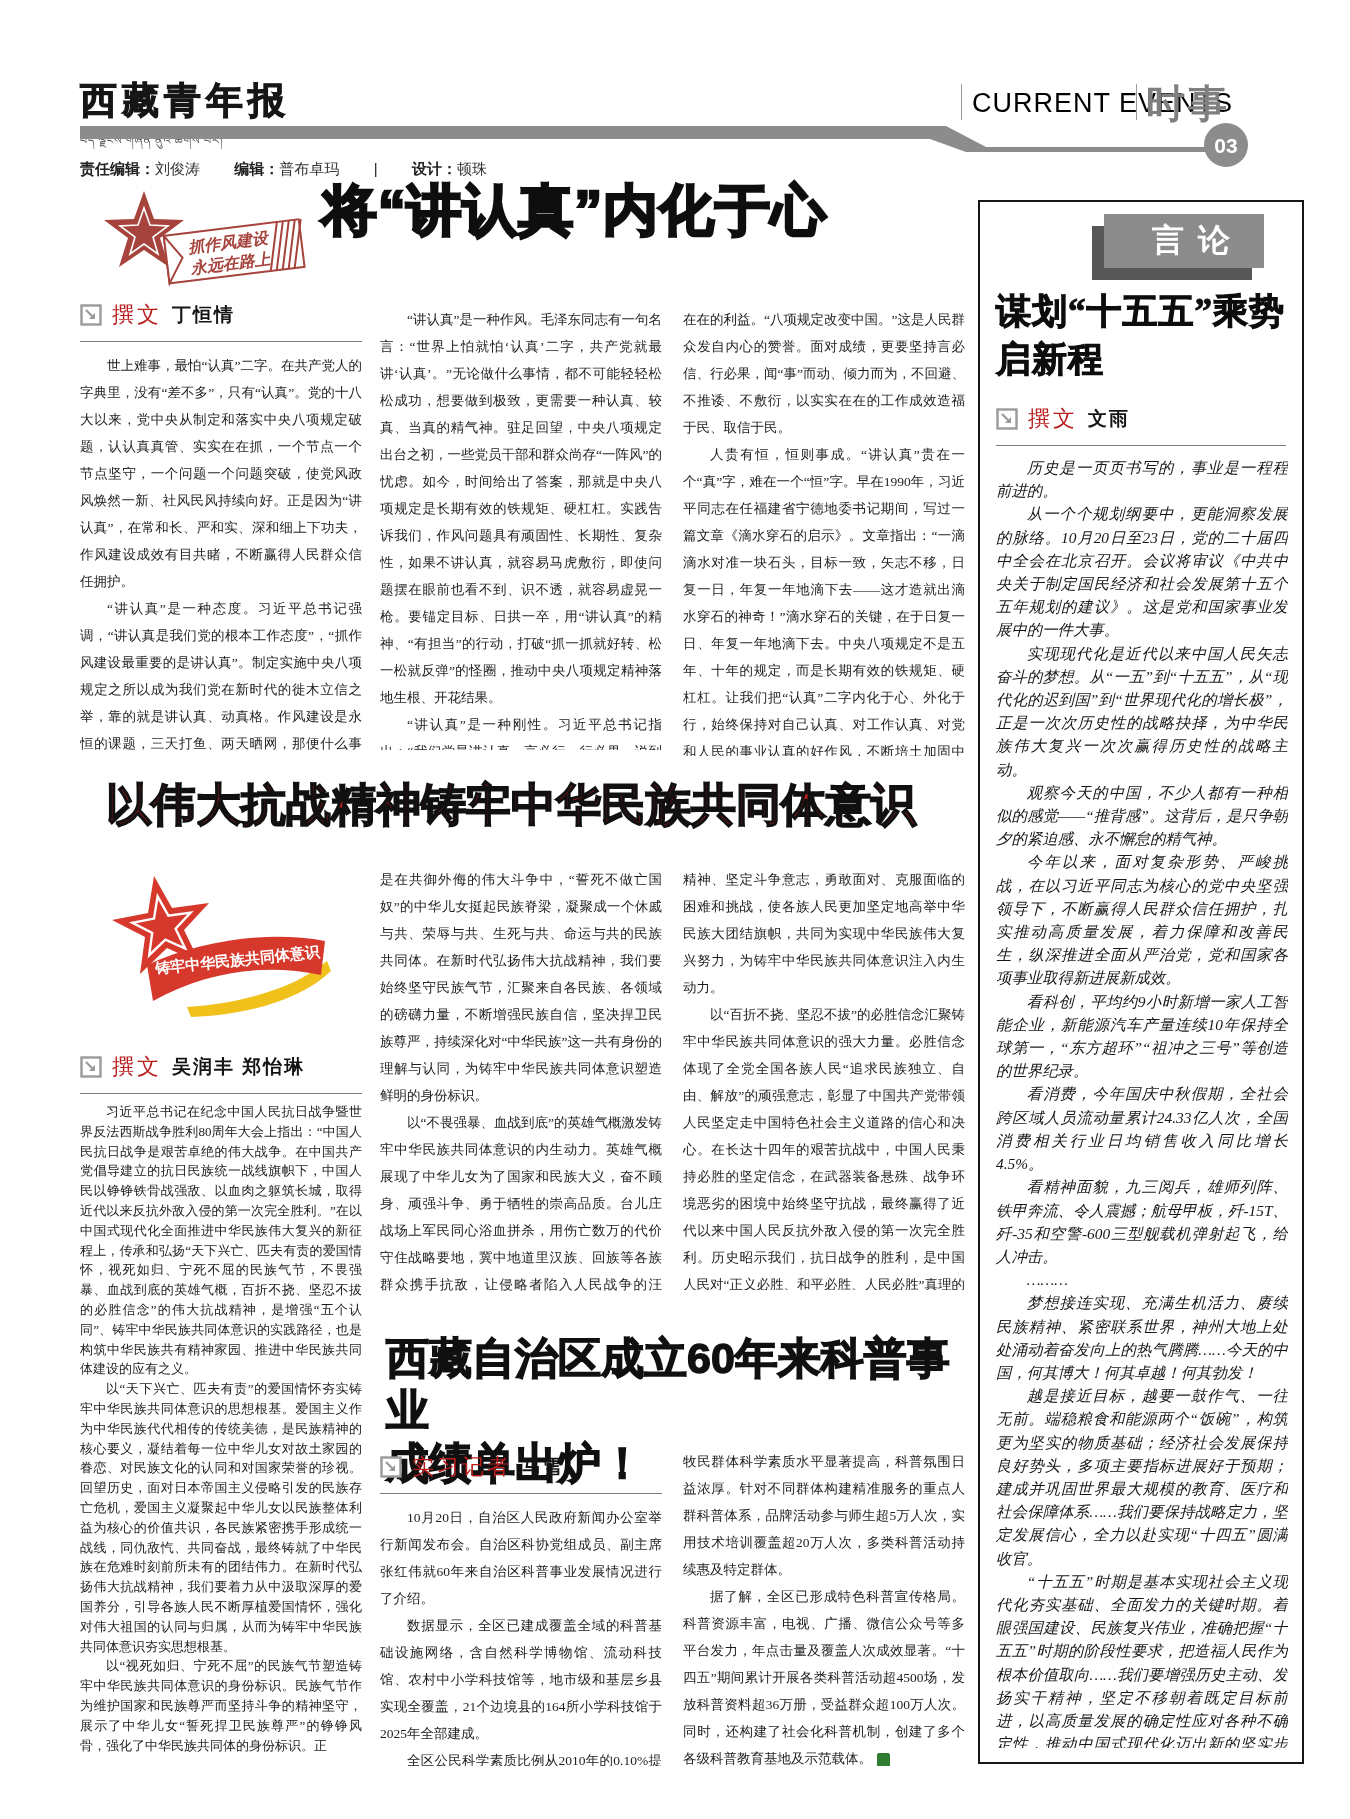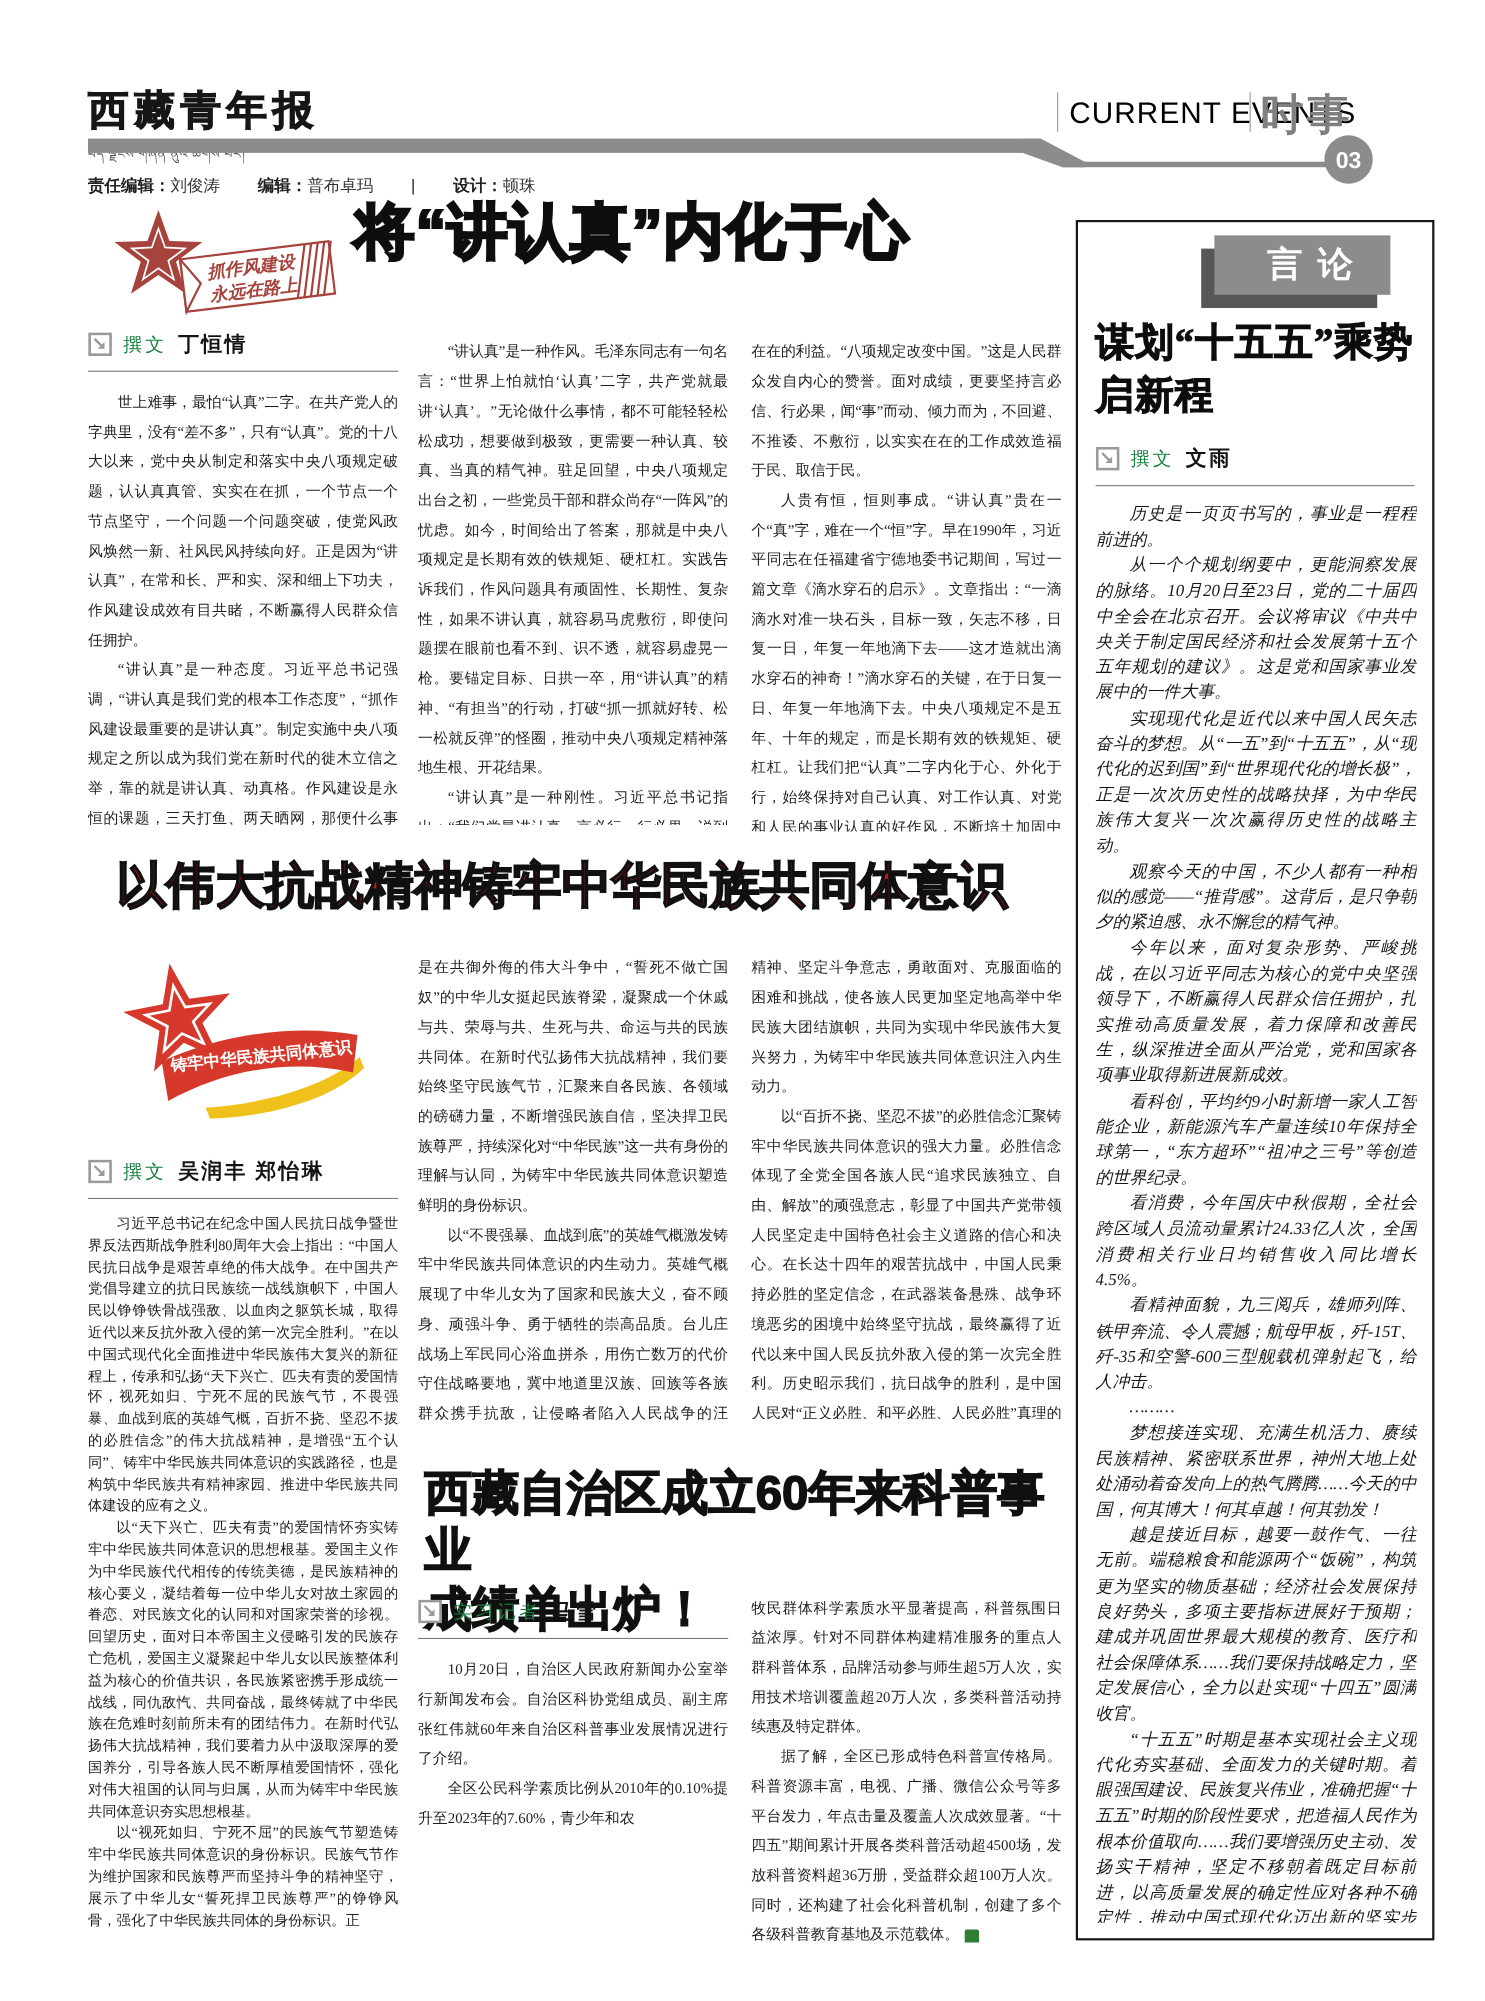--- a/index.html
+++ b/index.html
@@ -17,21 +17,21 @@
   .editors b{font-weight:bold;}
   .editors .nm{font-weight:normal;color:#333;}
 
   
   .hl1{font-weight:900;color:#0e0e0e;font-size:55px;line-height:1.05;letter-spacing:1px;-webkit-text-stroke:2.6px #0e0e0e;}
   .hl2{font-weight:900;color:#b91c1c;font-size:45px;line-height:1.1;-webkit-text-stroke:1.6px #101010;}
   .hl3{font-weight:900;color:#101010;font-size:43px;line-height:1.22;-webkit-text-stroke:1.4px #101010;}
 
   
   .byline{display:flex;align-items:center;gap:10px;border-bottom:1px solid #7d7d7d;padding-bottom:11px;}
-  .byline .label{color:#15803d;font-size:17px;letter-spacing:3px;white-space:nowrap;text-align:right;}
+  .byline .label{color:#b91c1c;font-size:22px;letter-spacing:3px;white-space:nowrap;text-align:right;}
   .byline .name{color:#141414;font-size:19px;font-weight:bold;letter-spacing:2px;white-space:nowrap;}
 
   
   .art-body{font-family:"Liberation Serif",serif;font-size:13.5px;line-height:27px;
             text-align:justify;color:#1d1d1d;}
   .art-body p{margin:0;text-indent:2em;}
   .cont-first p:first-child{text-indent:0;}
   .endmark p:last-child::after{content:"青";display:inline-block;margin-left:5px;width:13px;height:14px;
       line-height:14px;font-size:10px;text-align:center;color:#fff;background:#2e7d32;border-radius:2px;
       font-style:normal;font-family:"Liberation Sans",sans-serif;}
@@ -167,20 +167,21 @@
       <rect x="1.5" y="1.5" width="19" height="19" fill="#fff" stroke="#9a9a9a" stroke-width="2.4"></rect>
       <path d="M6,6 L14,14" stroke="#9a9a9a" stroke-width="2.2"></path>
       <polygon points="15,9 15,15 9,15" fill="#9a9a9a"></polygon>
     </svg>
     <span class="label">实习记者</span>
     <span class="name">马雪</span>
   </div>
 
   <div class="abs art-body" style="left:380px;top:1504px;width:282px;height:262px;overflow:hidden;">
       <p>10月20日，自治区人民政府新闻办公室举行新闻发布会。自治区科协党组成员、副主席张红伟就60年来自治区科普事业发展情况进行了介绍。</p>
+      <p>数据显示，全区已建成覆盖全域的科普基础设施网络，含自然科学博物馆、流动科技馆、农村中小学科技馆等，地市级和基层乡县实现全覆盖，21个边境县的164所小学科技馆于2025年全部建成。</p>
       <p>全区公民科学素质比例从2010年的0.10%提升至2023年的7.60%，青少年和农</p>
     </div>
   <div class="abs art-body cont-first endmark" style="left:683px;top:1448px;width:282px;height:318px;overflow:hidden;">
       <p>牧民群体科学素质水平显著提高，科普氛围日益浓厚。针对不同群体构建精准服务的重点人群科普体系，品牌活动参与师生超5万人次，实用技术培训覆盖超20万人次，多类科普活动持续惠及特定群体。</p>
       <p>据了解，全区已形成特色科普宣传格局。科普资源丰富，电视、广播、微信公众号等多平台发力，年点击量及覆盖人次成效显著。“十四五”期间累计开展各类科普活动超4500场，发放科普资料超36万册，受益群众超100万人次。同时，还构建了社会化科普机制，创建了多个各级科普教育基地及示范载体。</p>
     </div>
 
   <div class="abs op-box" style="left:978px;top:200px;width:322px;height:1560px;"></div>
   <div class="abs op-tag" style="left:1104px;top:214px;width:132px;height:54px;padding-left:28px;">言论</div>
   <div class="abs op-title" style="left:996px;top:288px;width:292px;">谋划“十五五”乘势启新程</div>

